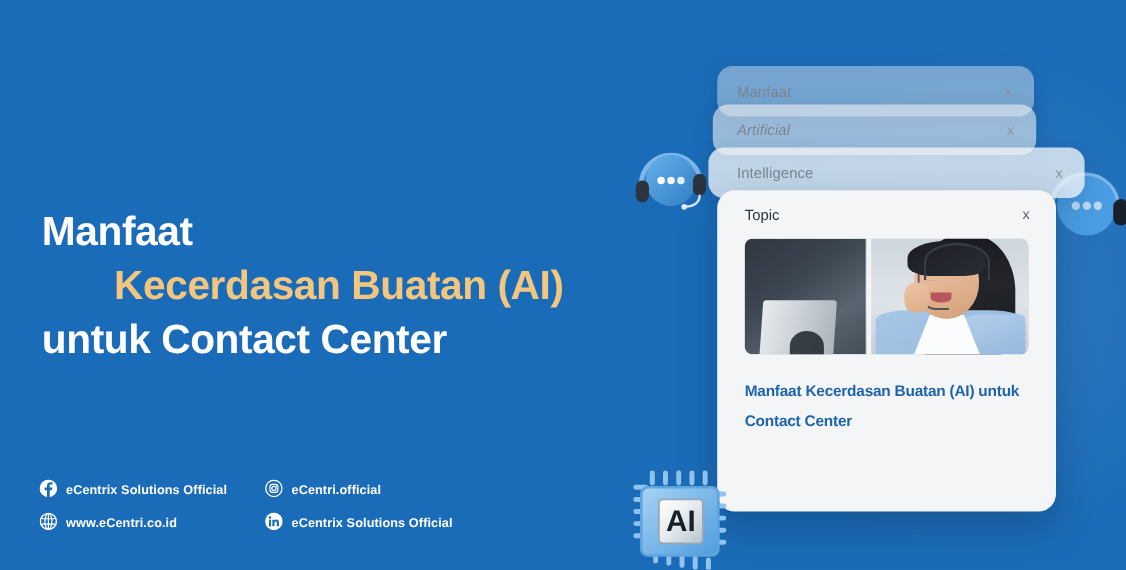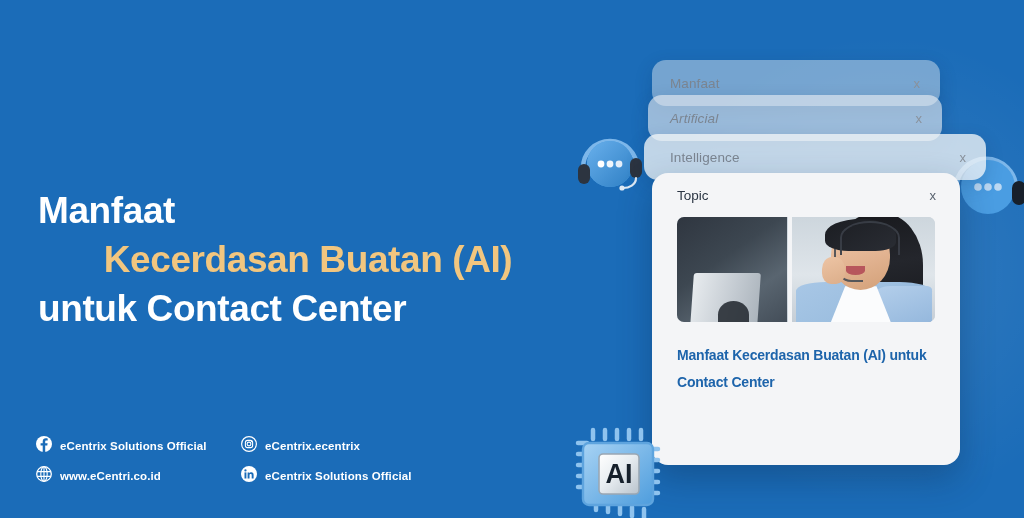--- a/index.html
+++ b/index.html
@@ -215,21 +215,21 @@
 
     <div class="f-item">
       <span class="f-ico">
         <svg viewBox="0 0 16 16" width="16" height="16" aria-hidden="true">
           <circle cx="8" cy="8" r="7.4" fill="none" stroke="#ffffff" stroke-width="1.2"></circle>
           <rect x="4.4" y="4.4" width="7.2" height="7.2" rx="2.2" fill="none" stroke="#ffffff" stroke-width="1.1"></rect>
           <circle cx="8" cy="8" r="1.9" fill="none" stroke="#ffffff" stroke-width="1.1"></circle>
           <circle cx="10.5" cy="5.6" r=".65" fill="#ffffff"></circle>
         </svg>
       </span>
-      <span class="f-label">eCentrix.ecentrix</span>
+      <span class="f-label">eCentri.official</span>
     </div>
 
     <div class="f-item">
       <span class="f-ico">
         <svg viewBox="0 0 16 16" width="16" height="16" aria-hidden="true">
           <circle cx="8" cy="8" r="7.3" fill="none" stroke="#ffffff" stroke-width="1.3"></circle>
           <ellipse cx="8" cy="8" rx="3.2" ry="7.3" fill="none" stroke="#ffffff" stroke-width="1.1"></ellipse>
           <path d="M1.2 5.6h13.6M1.2 10.4h13.6M8 .7v14.6" stroke="#ffffff" stroke-width="1.1" fill="none"></path>
         </svg>
       </span>

